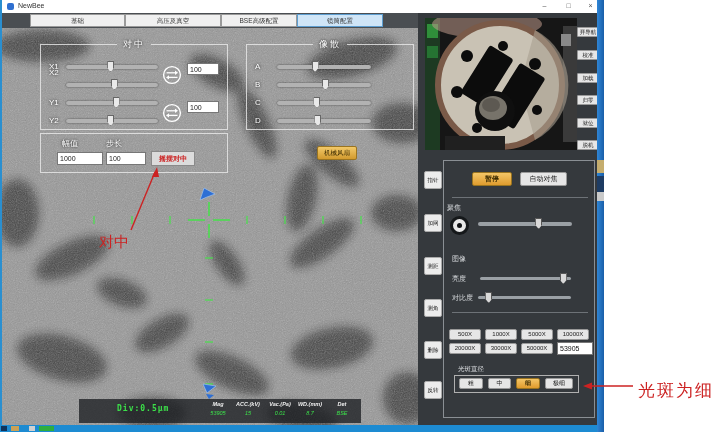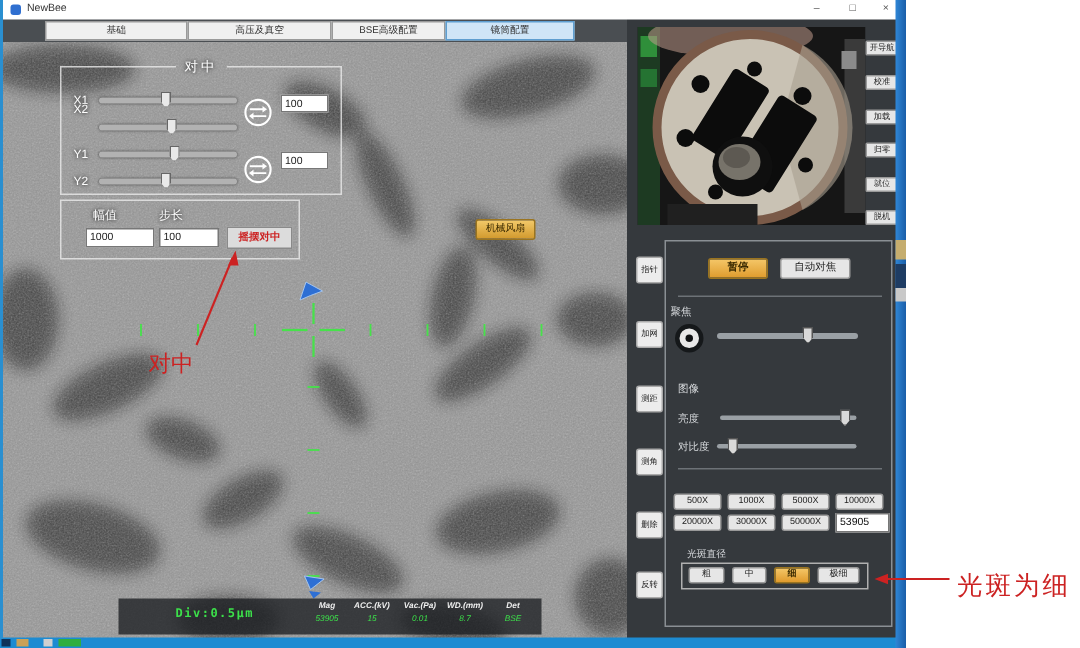--- a/index.html
+++ b/index.html
@@ -26,21 +26,21 @@
   
   fieldset.grp{position:absolute;margin:0;padding:0;min-inline-size:0;border:1px solid rgba(235,235,235,.8);background:transparent;box-sizing:border-box;}
   fieldset.grp legend{margin:0 auto;padding:0 6px;color:#fff;font-size:9px;letter-spacing:2px;text-shadow:0 0 3px #000;}
   .slbl{position:absolute;left:8px;color:#fff;font-size:8px;text-shadow:0 0 3px #000;}
   .track{position:absolute;height:4px;background:#b2b2b2;border-radius:2px;box-shadow:0 0 2px rgba(0,0,0,.6);}
   .thumb{position:absolute;top:-4px;width:7px;height:11px;margin-left:-3px;background:#e9e9e9;border:1px solid #666;box-sizing:border-box;
          clip-path:polygon(0 0,100% 0,100% 62%,50% 100%,0 62%);}
   .rotico{position:absolute;width:20px;height:20px;cursor:pointer;}
   .numfield{position:absolute;background:#fff;border:1px solid #777;font-size:7px;color:#222;padding:0 2px;box-sizing:border-box;}
   .wlabel{position:absolute;color:#fff;font-size:8px;text-shadow:0 0 3px #000;}
-  #ampbox{position:absolute;left:40px;top:133px;width:160px;height:40px;border:1px solid rgba(235,235,235,.8);box-sizing:border-box;}
+  #ampbox{position:absolute;left:40px;top:133px;width:188px;height:40px;border:1px solid rgba(235,235,235,.8);box-sizing:border-box;}
   #alignbtn{position:absolute;left:110px;top:17px;width:44px;height:15px;background:#dcdcdc;border:1px solid #8a8a8a;
             font-size:7px;color:#cc2222;font-weight:bold;text-align:center;line-height:13px;box-sizing:border-box;}
   #fanbtn{position:absolute;left:317px;top:146px;width:40px;height:14px;background:linear-gradient(#f2c969,#d29a2e);
           border:1px solid #9a7420;border-radius:2px;font-size:6.5px;color:#3c2b00;text-align:center;line-height:12px;box-sizing:border-box;}
   
   #statusbar{position:absolute;left:79px;top:399px;width:282px;height:24px;background:rgba(28,31,34,.78);}
   #divlabel{position:absolute;left:38px;top:5px;color:#3ce04a;font-size:8px;font-weight:bold;letter-spacing:1px;
             font-family:"DejaVu Sans Mono",monospace;}
   .stcell{position:absolute;top:2px;width:34px;text-align:center;}
   .sthead{display:block;color:#eee;font-size:5.5px;font-style:italic;font-weight:bold;}
@@ -200,20 +200,39 @@
     </fieldset>
 
     <div id="ampbox">
       <span class="wlabel" style="left:21px;top:4px">幅值</span>
       <span class="wlabel" style="left:65px;top:4px">步长</span>
       <input class="numfield" style="left: 16px; top: 18px; width: 46px; height: 13px;" value="1000">
       <input class="numfield" style="left: 65px; top: 18px; width: 40px; height: 13px;" value="100">
       <div id="alignbtn">摇摆对中</div>
     </div>
 
+    <fieldset class="grp" style="left:246px;top:38px;width:168px;height:92px">
+      <legend>像散</legend>
+      <span class="slbl" style="top:11px">A</span>
+      <div class="track" style="left:30px;top:14px;width:94px">
+        <div class="thumb" style="left: 40%;"></div>
+        </div>
+      <span class="slbl" style="top:29px">B</span>
+      <div class="track" style="left:30px;top:32px;width:94px">
+        <div class="thumb" style="left: 51%;"></div>
+        </div>
+      <span class="slbl" style="top:47px">C</span>
+      <div class="track" style="left:30px;top:50px;width:94px">
+        <div class="thumb" style="left: 42%;"></div>
+        </div>
+      <span class="slbl" style="top:65px">D</span>
+      <div class="track" style="left:30px;top:68px;width:94px">
+        <div class="thumb" style="left: 43%;"></div>
+        </div>
+    </fieldset>
 
     <div id="fanbtn">机械风扇</div>
 
     <div id="statusbar">
       <span id="divlabel">Div:0.5μm</span>
       <div class="stcell" style="left:122px">
         <span class="sthead">Mag</span>
           <span class="stval">53905</span>
         </div>
       <div class="stcell" style="left:152px">

